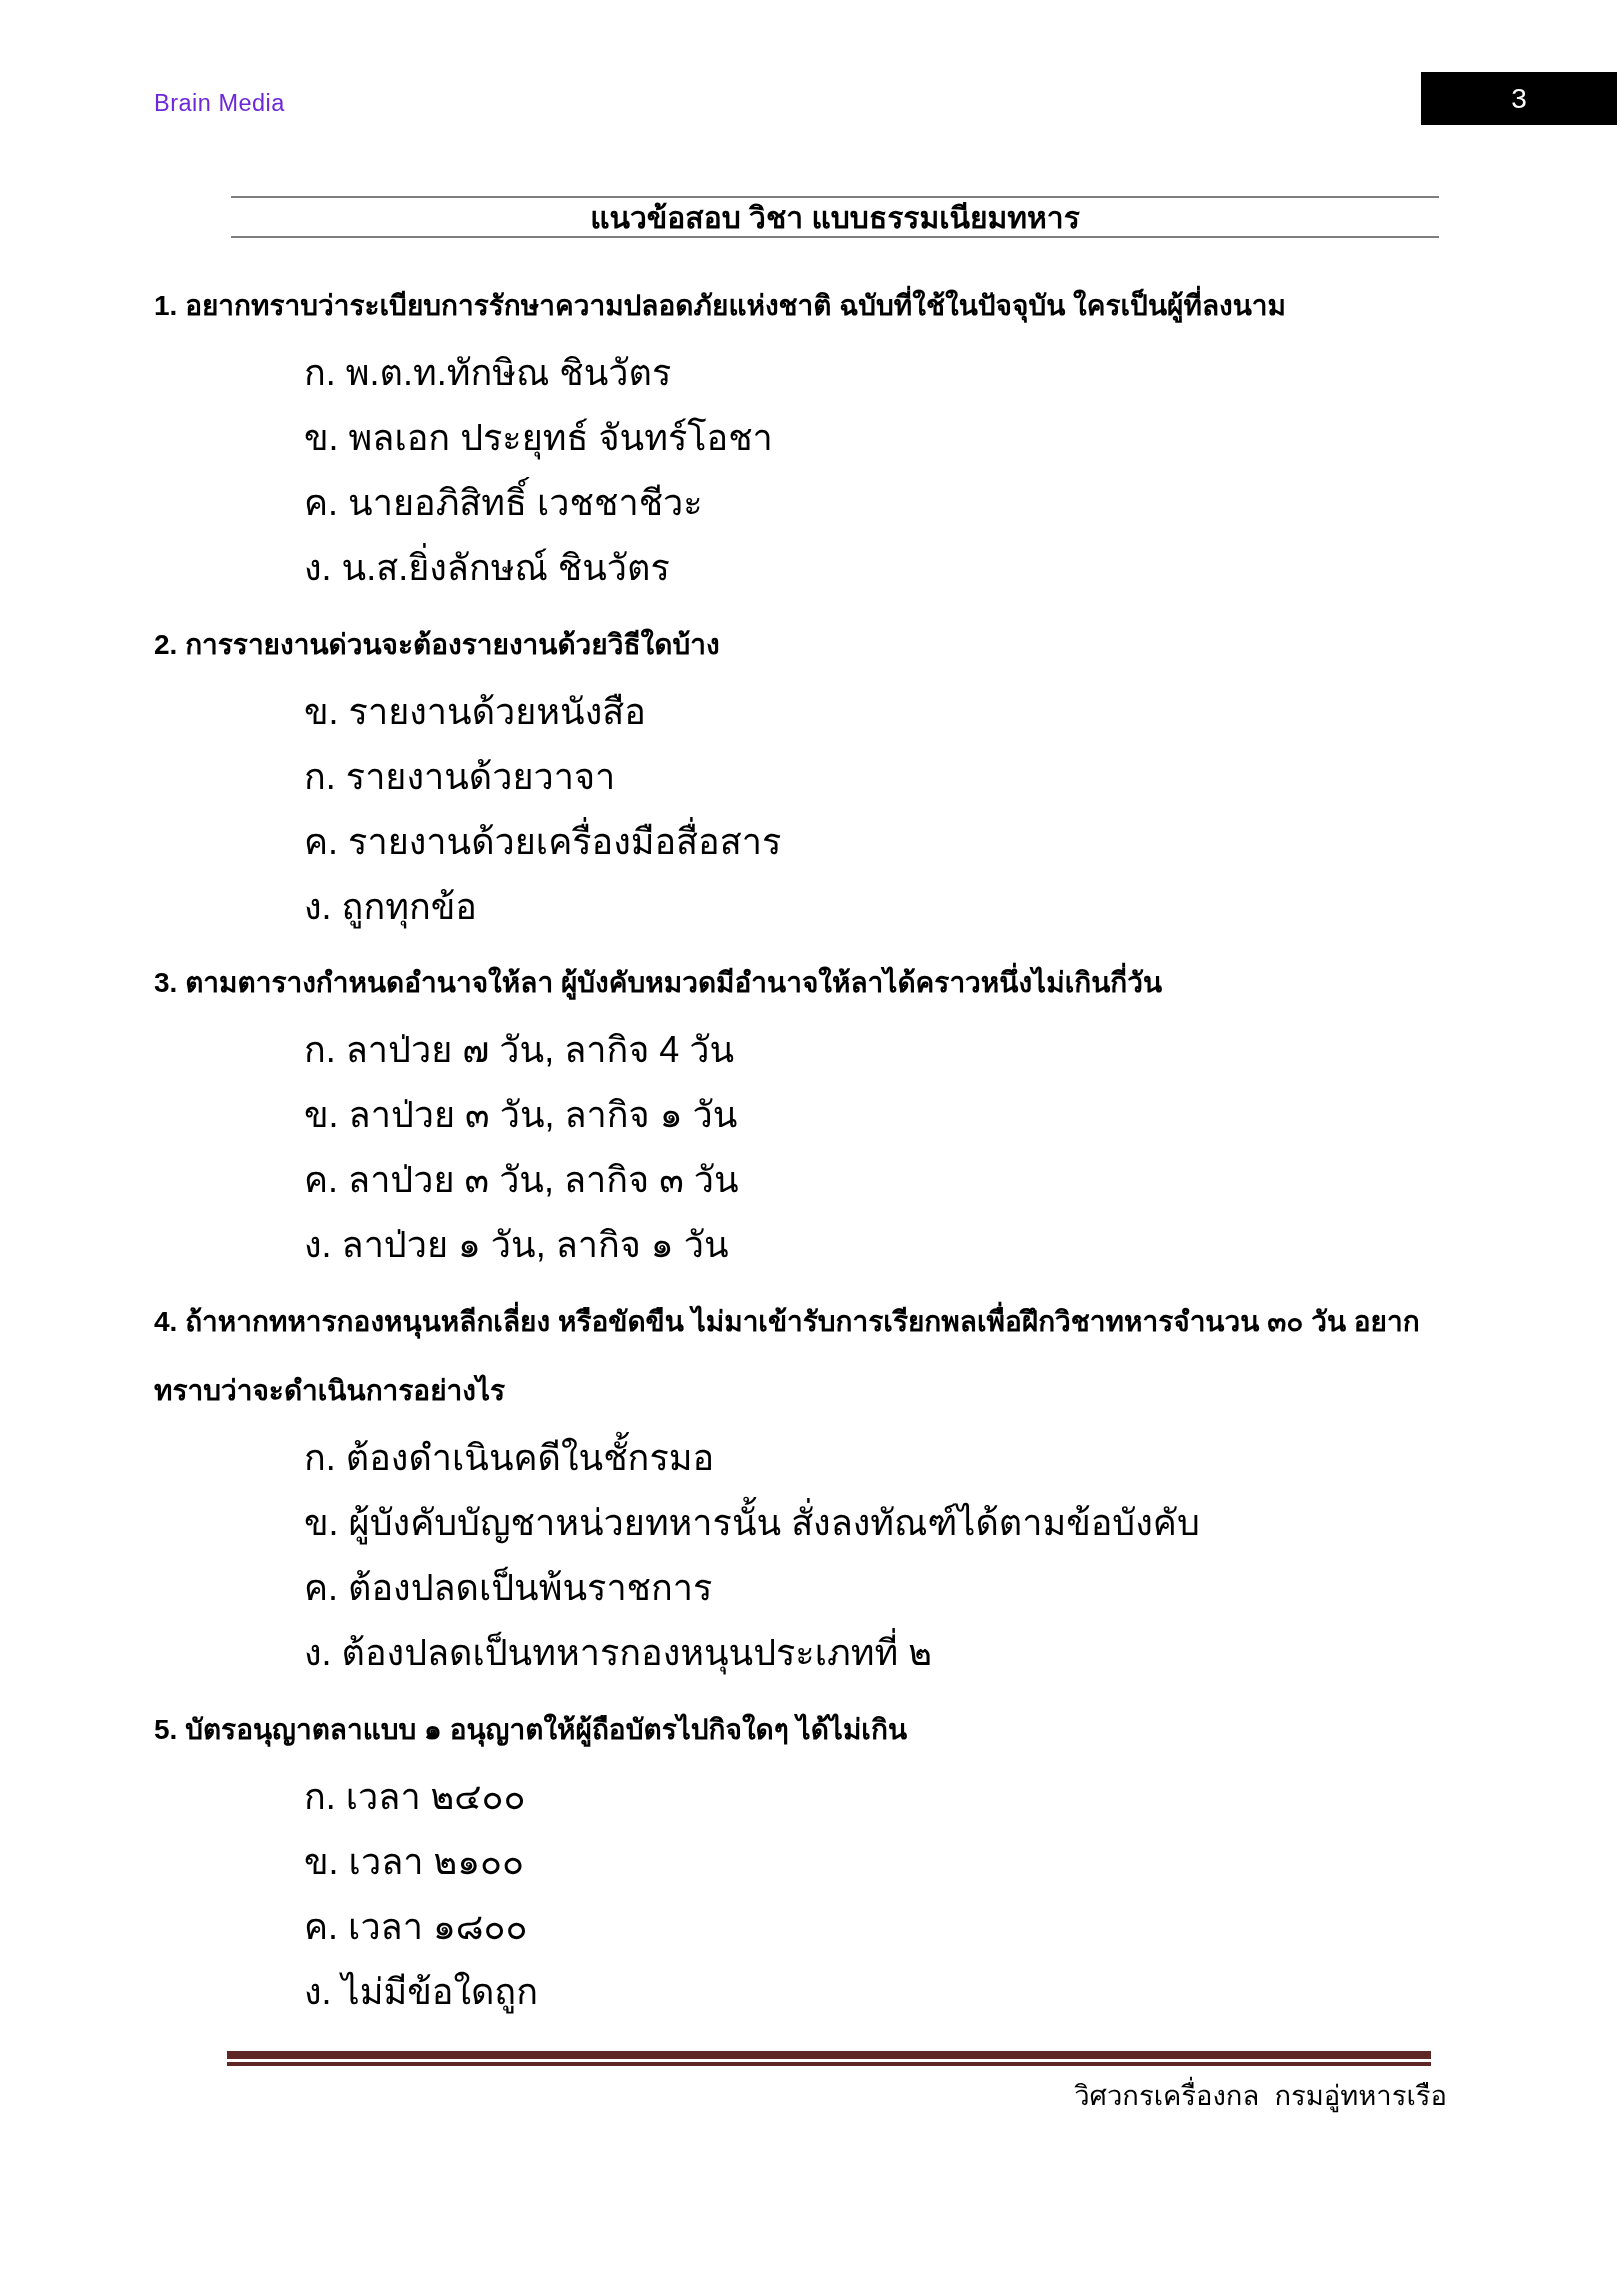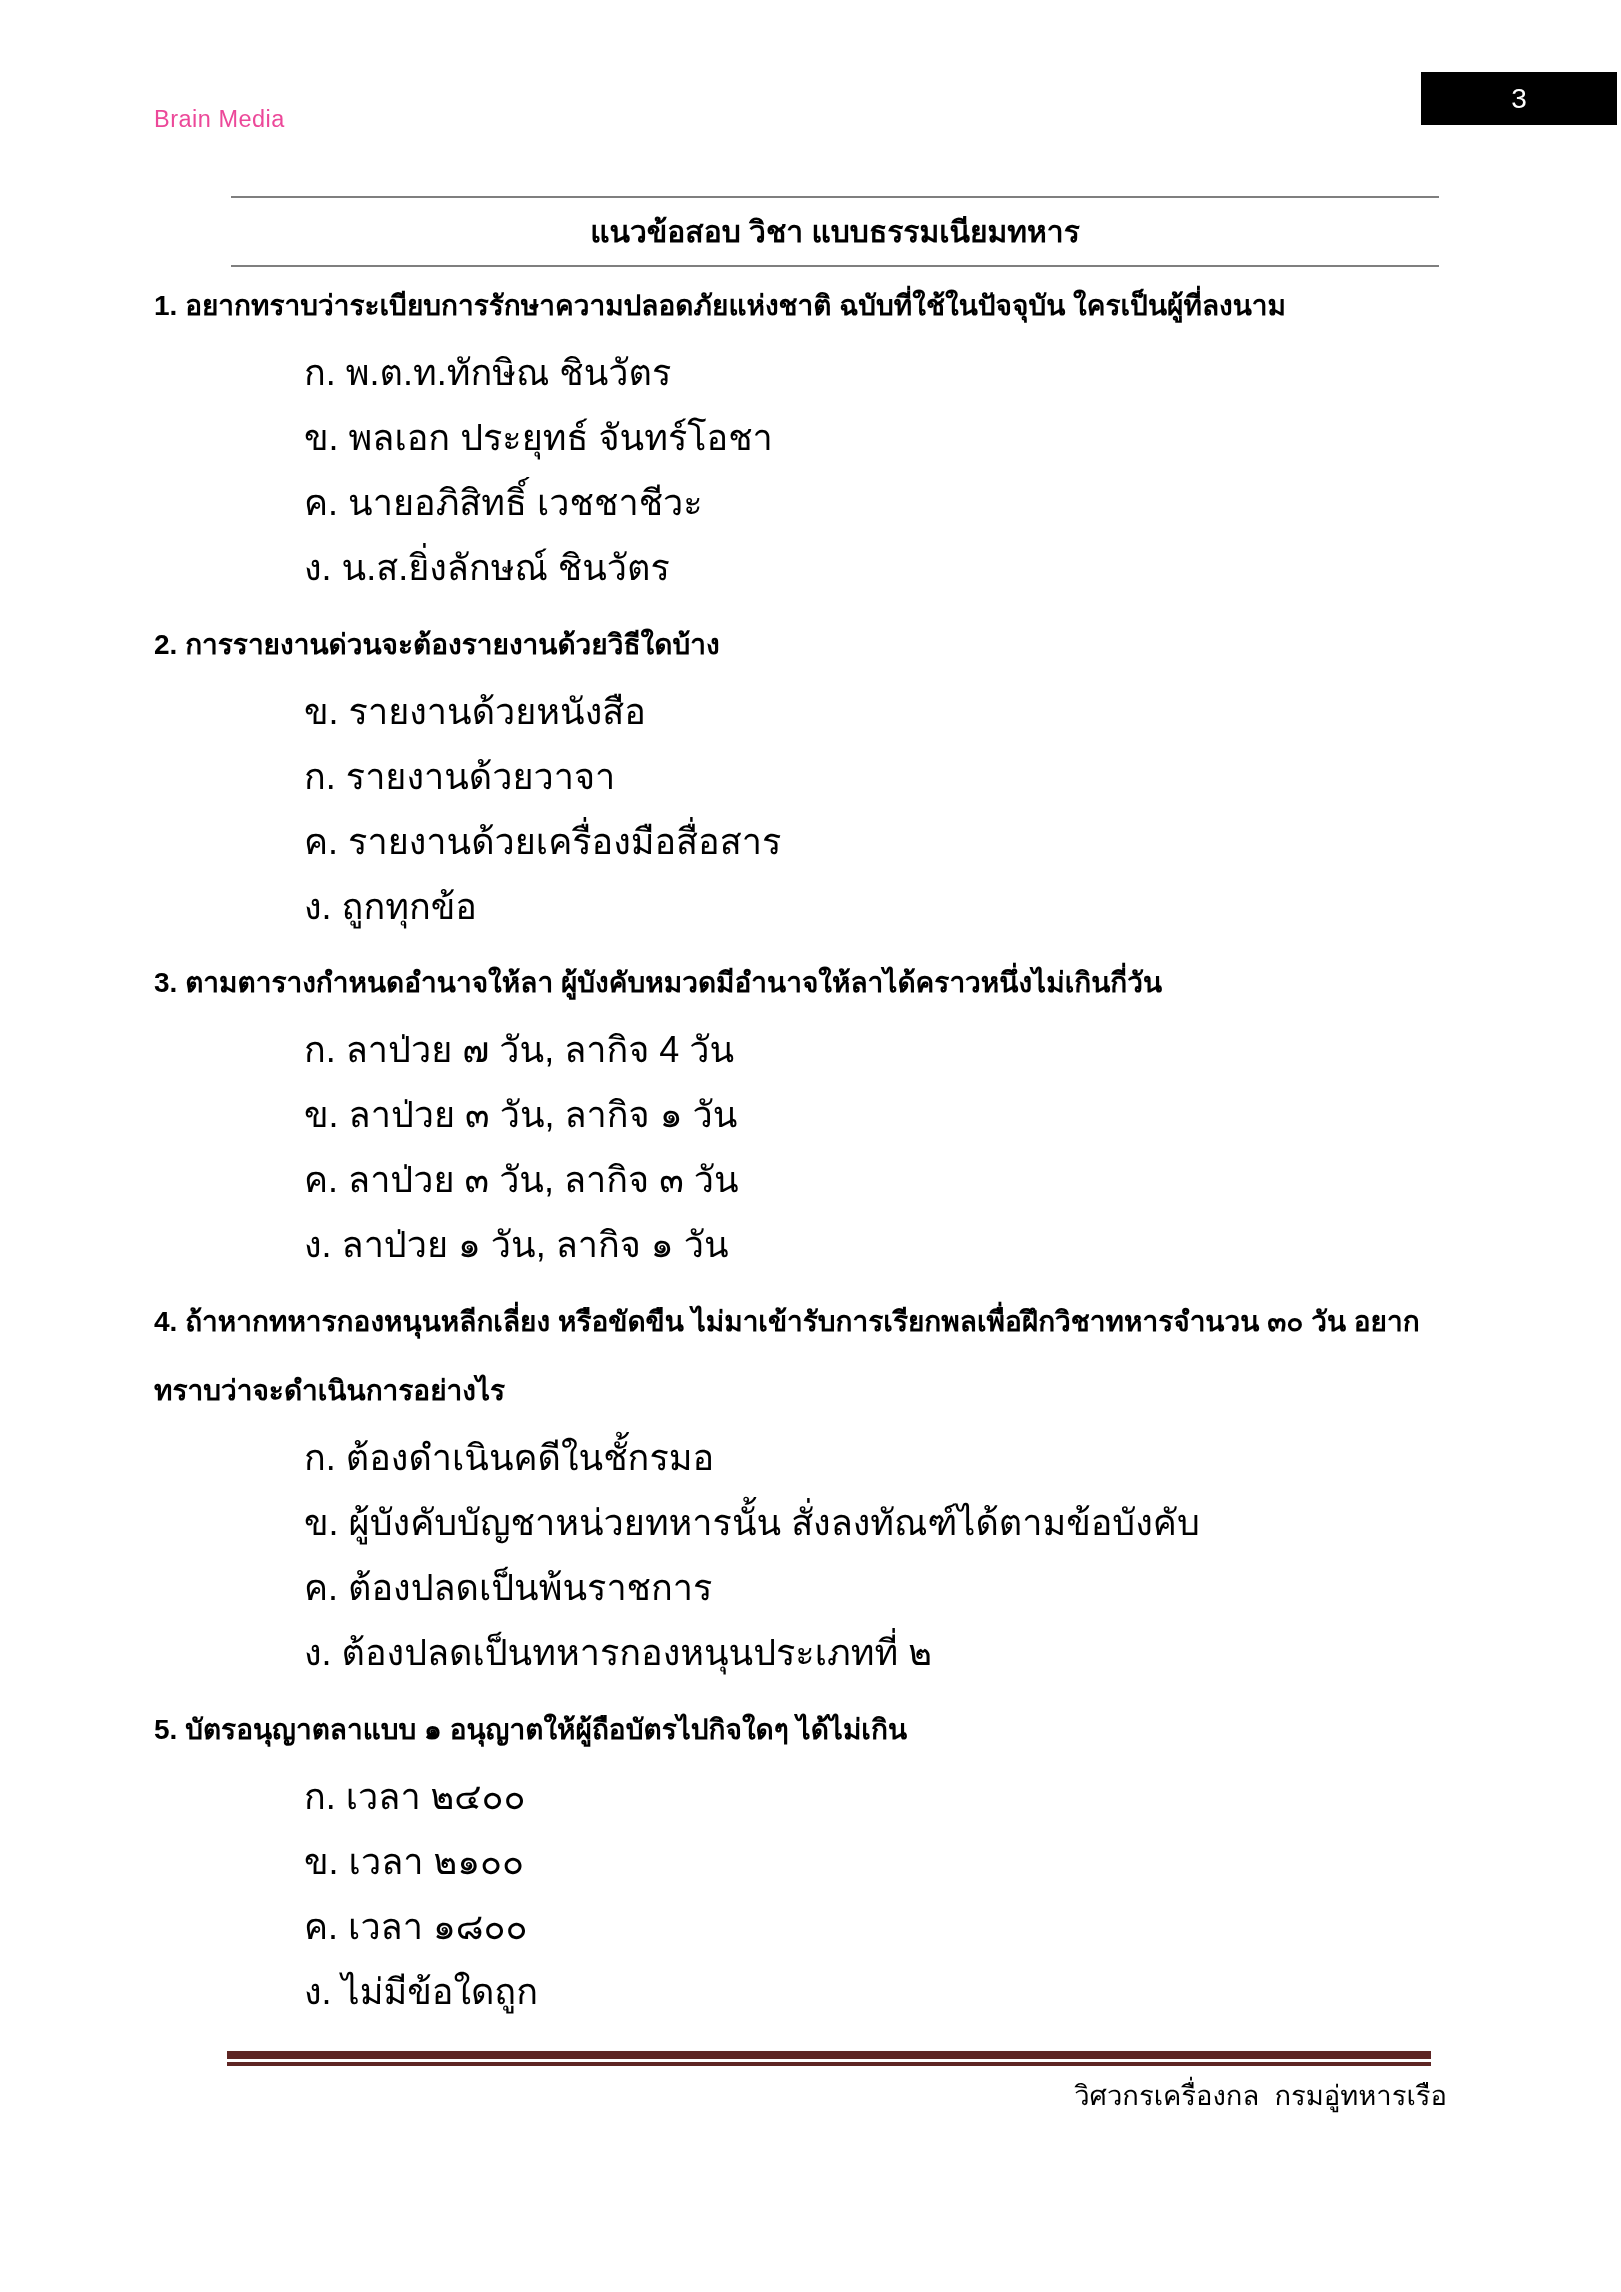--- a/index.html
+++ b/index.html
@@ -10,44 +10,44 @@
     height: 2293px;
     margin: 0 auto;
     background: #ffffff;
     font-family: "Liberation Sans", sans-serif;
     color: #000000;
     overflow: hidden;
   }
   .brand {
     position: absolute;
     left: 154px;
-    top: 106px;
+    top: 90px;
     font-size: 23.5px;
     letter-spacing: 0.5px;
-    color: #ec4899;
+    color: #6d28d9;
   }
   .page-box {
     position: absolute;
     top: 72px;
     right: 3.9px;
     width: 196px;
     height: 53px;
     background: #000000;
     color: #ffffff;
     display: flex;
     align-items: center;
     justify-content: center;
     font-size: 28px;
   }
   .title-band {
     position: absolute;
     left: 231px;
     right: 182px;
     top: 196px;
-    height: 71px;
+    height: 42px;
     border-top: 2px solid #7f7f7f;
     border-bottom: 2.9px solid #7f7f7f;
     display: flex;
     align-items: center;
     justify-content: center;
     font-size: 30px;
     font-weight: bold;
   }
   .content {
     position: absolute;

